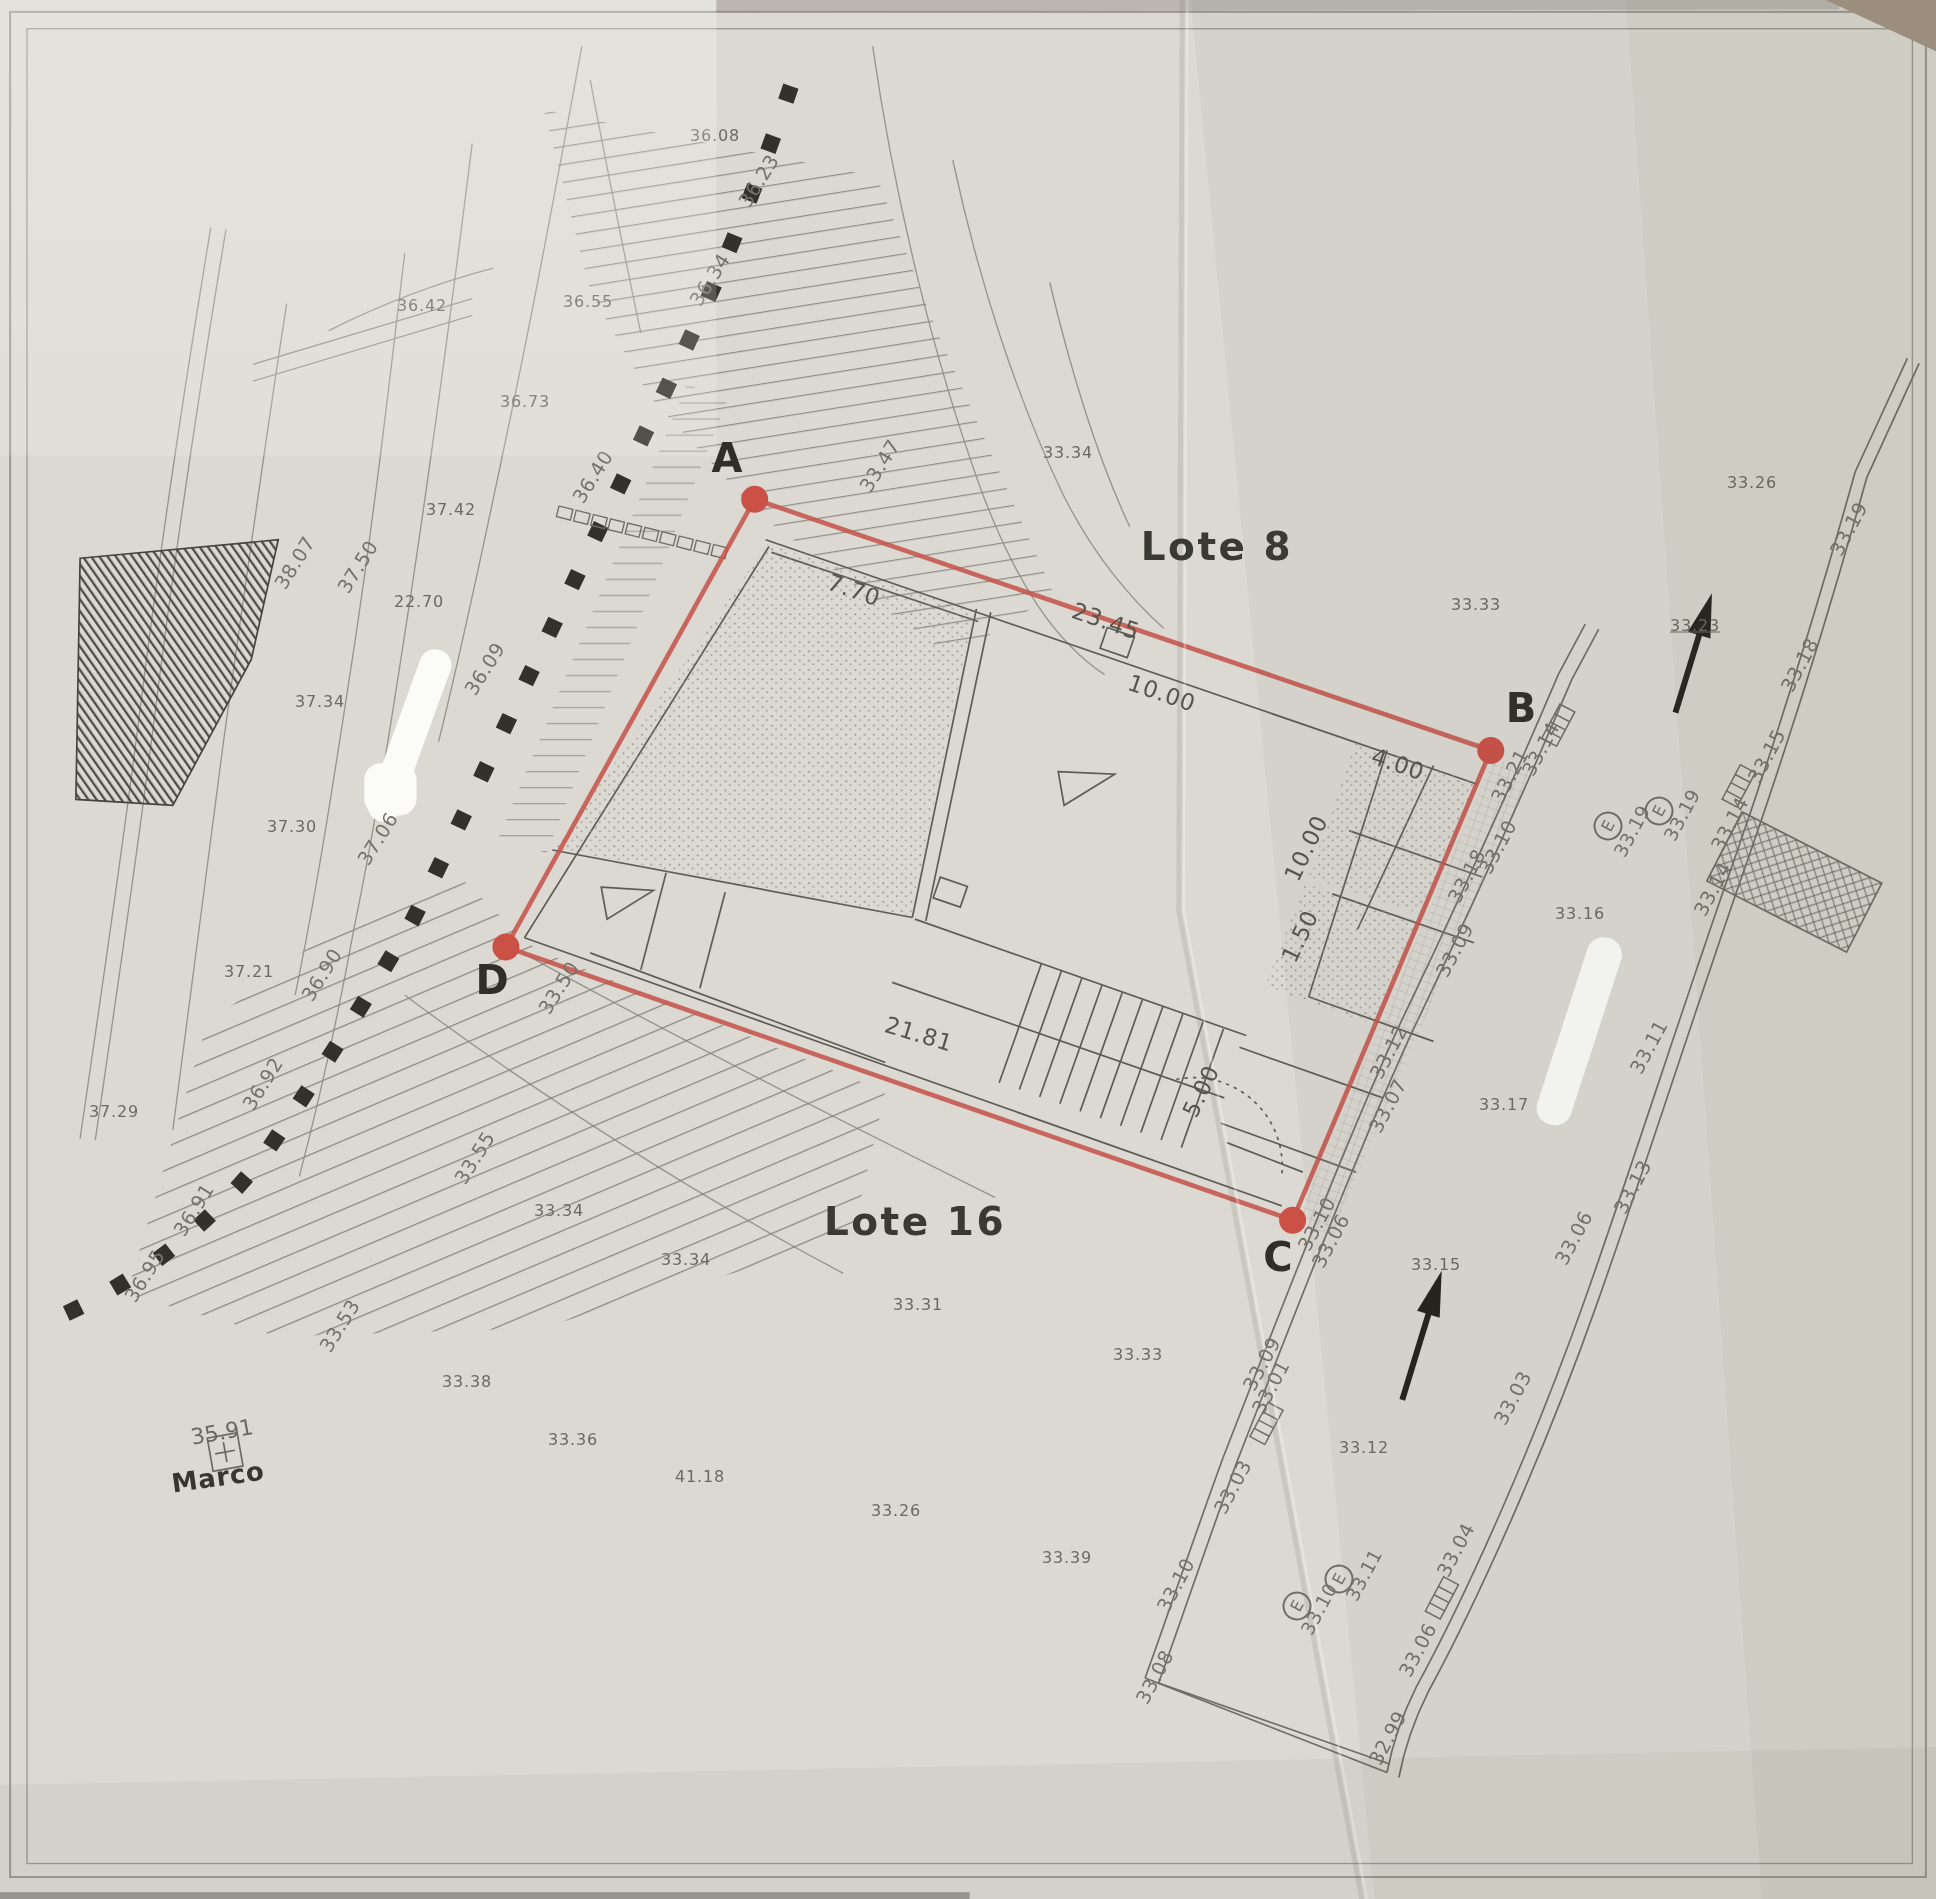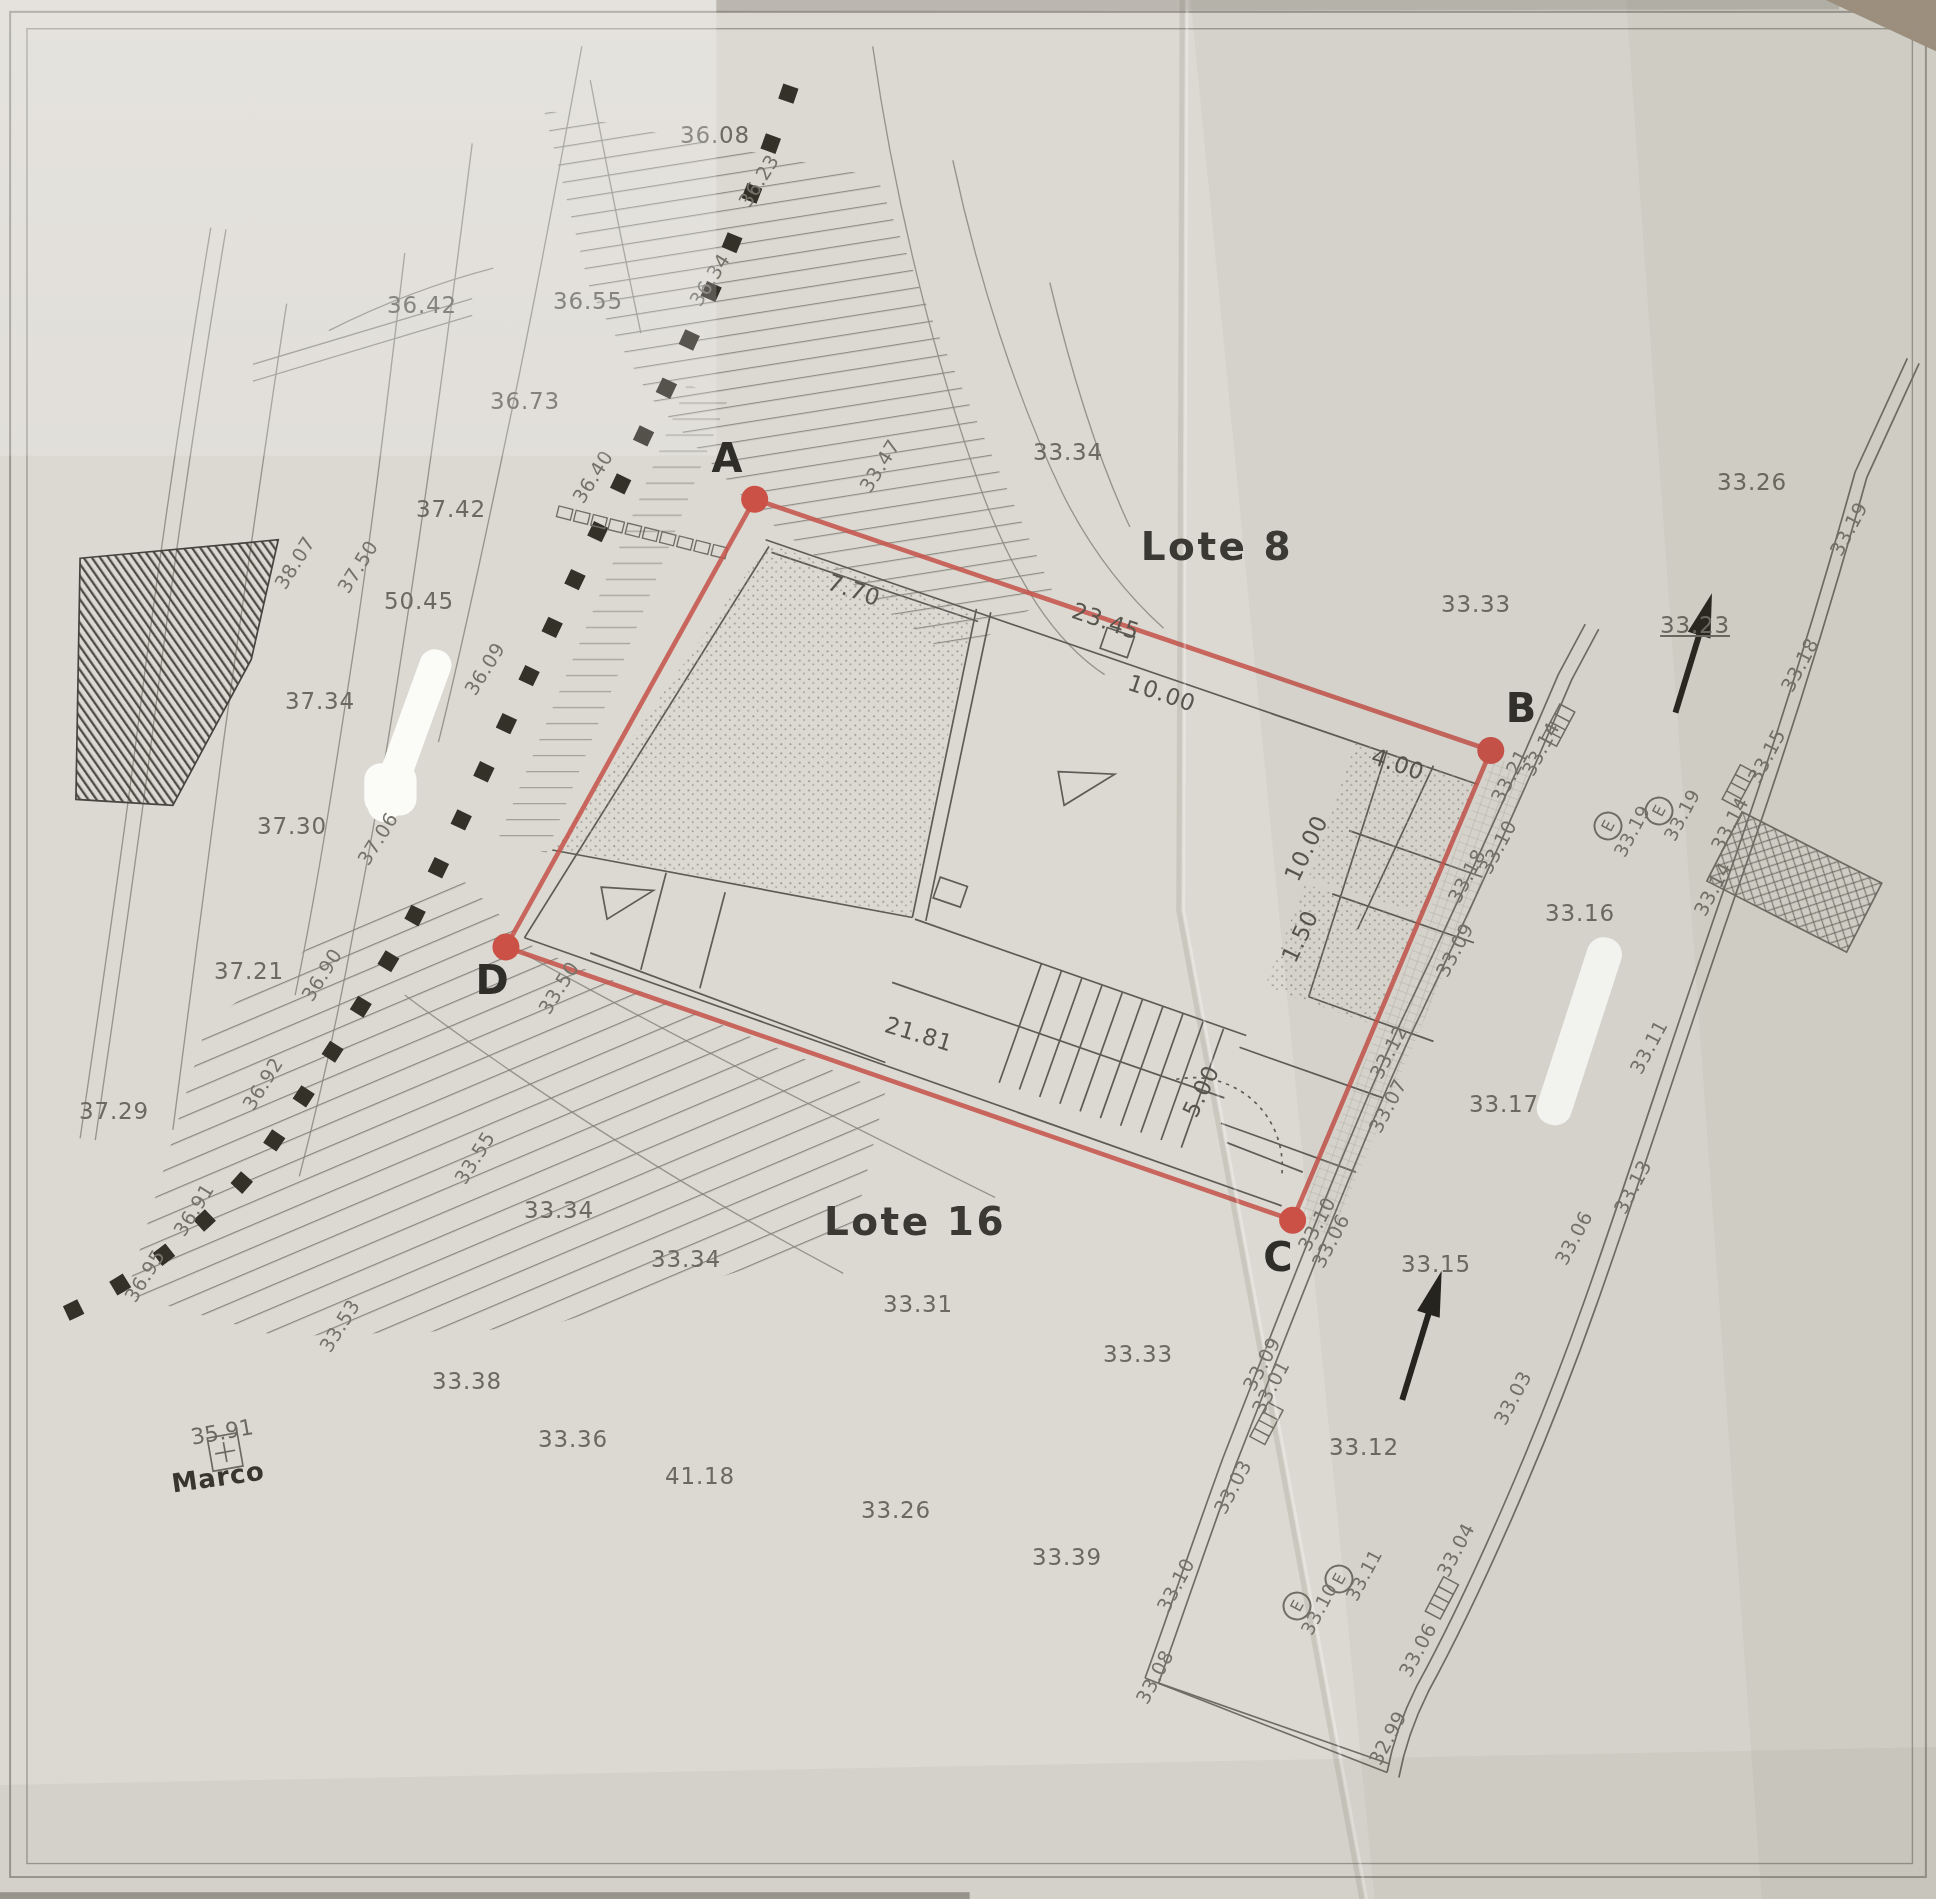--- a/index.html
+++ b/index.html
@@ -12,21 +12,21 @@
   #shade-top-left{background:linear-gradient(180deg,rgba(255,255,255,.25),rgba(255,255,255,0) 60%);clip-path:polygon(0 0,37% 0,37% 24%,0 24%);}
   #shade-bottom{background:rgba(80,75,65,0.05);clip-path:polygon(0 94%,100% 92%,100% 100%,0 100%);}
   #crease1{background:linear-gradient(90deg,rgba(0,0,0,0) 44%,rgba(90,85,75,.14) 50%,rgba(255,255,255,.22) 54%,rgba(0,0,0,0) 60%);
            clip-path:polygon(35% 0,40% 0,40% 25%,35% 25%);}
   #table-corner{position:absolute;inset:0;background:linear-gradient(115deg,#a3968418,#00000000 18%),linear-gradient(185deg,#9c8f7e,#6d6356);
                 clip-path:polygon(94.3% 0,100% 0,100% 2.7%);}
   #top-edge{background:linear-gradient(180deg,rgba(70,64,55,.22),rgba(0,0,0,0));clip-path:polygon(37% 0,95% 0,95% .5%,37% .6%);}
   svg{position:absolute;left:0;top:0;}
   
   .lbl{position:absolute;white-space:nowrap;transform:translate(-50%,-50%);color:#63625b;}
-  .spot{font-size:23px;letter-spacing:0.8px;color:#6b6a61;}
+  .spot{font-size:16px;letter-spacing:0.8px;color:#6b6a61;}
   .mark{font-size:19.4px;letter-spacing:0.4px;color:#74736a;}
   .dim{font-size:23px;color:#565younger;-}
   .dim{font-size:23px;color:#56554e;letter-spacing:0.8px;}
   .lot{font-size:39px;font-weight:bold;color:#3a3934;letter-spacing:2.5px;}
   .vertex{font-size:40px;font-weight:bold;color:#2f2e29;}
   .marco-name{font-size:26px;font-weight:bold;color:#38372f;letter-spacing:0.8px;}
   .marco-elev{font-size:22px;color:#6b6a61;transform:translate(-50%,-50%) rotate(-10deg);}
   .pole{position:absolute;width:25px;height:25px;border:2.1px solid #6f6e64;border-radius:50%;
         transform:translate(-50%,-50%) rotate(-62deg);color:#6f6e64;font-size:16px;line-height:25px;text-align:center;}
   .pole-num{font-size:18.6px;color:#74736a;}
@@ -239,21 +239,21 @@
       <span class="lbl dim" style="left: 1398px; top: 764px; transform: translate(-50%, -50%) rotate(19deg);">4.00</span>
       <span class="lbl dim" style="left: 1306px; top: 848px; transform: translate(-50%, -50%) rotate(-64deg);">10.00</span>
       <span class="lbl dim" style="left: 1300px; top: 936px; transform: translate(-50%, -50%) rotate(-64deg);">1.50</span>
       <span class="lbl dim" style="left: 919px; top: 1034px; transform: translate(-50%, -50%) rotate(17deg);">21.81</span>
       <span class="lbl dim" style="left: 1201px; top: 1091px; transform: translate(-50%, -50%) rotate(-64deg);">5.00</span>
       <span class="lbl spot" style="left: 715px; top: 135px; transform: translate(-50%, -50%) rotate(0deg);">36.08</span>
       <span class="lbl spot" style="left: 422px; top: 305px; transform: translate(-50%, -50%) rotate(0deg);">36.42</span>
       <span class="lbl spot" style="left: 588px; top: 301px; transform: translate(-50%, -50%) rotate(0deg);">36.55</span>
       <span class="lbl spot" style="left: 525px; top: 401px; transform: translate(-50%, -50%) rotate(0deg);">36.73</span>
       <span class="lbl spot" style="left: 451px; top: 509px; transform: translate(-50%, -50%) rotate(0deg);">37.42</span>
-      <span class="lbl spot" style="left: 419px; top: 601px; transform: translate(-50%, -50%) rotate(0deg);">50.45</span>
+      <span class="lbl spot" style="left: 419px; top: 601px; transform: translate(-50%, -50%) rotate(0deg);">22.70</span>
       <span class="lbl spot" style="left: 320px; top: 701px; transform: translate(-50%, -50%) rotate(0deg);">37.34</span>
       <span class="lbl spot" style="left: 292px; top: 826px; transform: translate(-50%, -50%) rotate(0deg);">37.30</span>
       <span class="lbl spot" style="left: 221px; top: 971px; transform: translate(-50%, -50%) rotate(0deg); margin-left: 28px;">37.21</span>
       <span class="lbl spot" style="left: 114px; top: 1111px; transform: translate(-50%, -50%) rotate(0deg);">37.29</span>
       <span class="lbl spot" style="left: 1068px; top: 452px; transform: translate(-50%, -50%) rotate(0deg);">33.34</span>
       <span class="lbl spot" style="left: 1476px; top: 604px; transform: translate(-50%, -50%) rotate(0deg);">33.33</span>
       <span class="lbl spot" style="left: 1752px; top: 482px; transform: translate(-50%, -50%) rotate(0deg);">33.26</span>
       <span class="lbl spot" style="left: 1695px; top: 625px; transform: translate(-50%, -50%) rotate(0deg); text-decoration: underline;">33.23</span>
       <span class="lbl spot" style="left: 1580px; top: 913px; transform: translate(-50%, -50%) rotate(0deg);">33.16</span>
       <span class="lbl spot" style="left: 1504px; top: 1084px; transform: translate(-50%, -50%) rotate(0deg); margin-top: 20px;">33.17</span>

